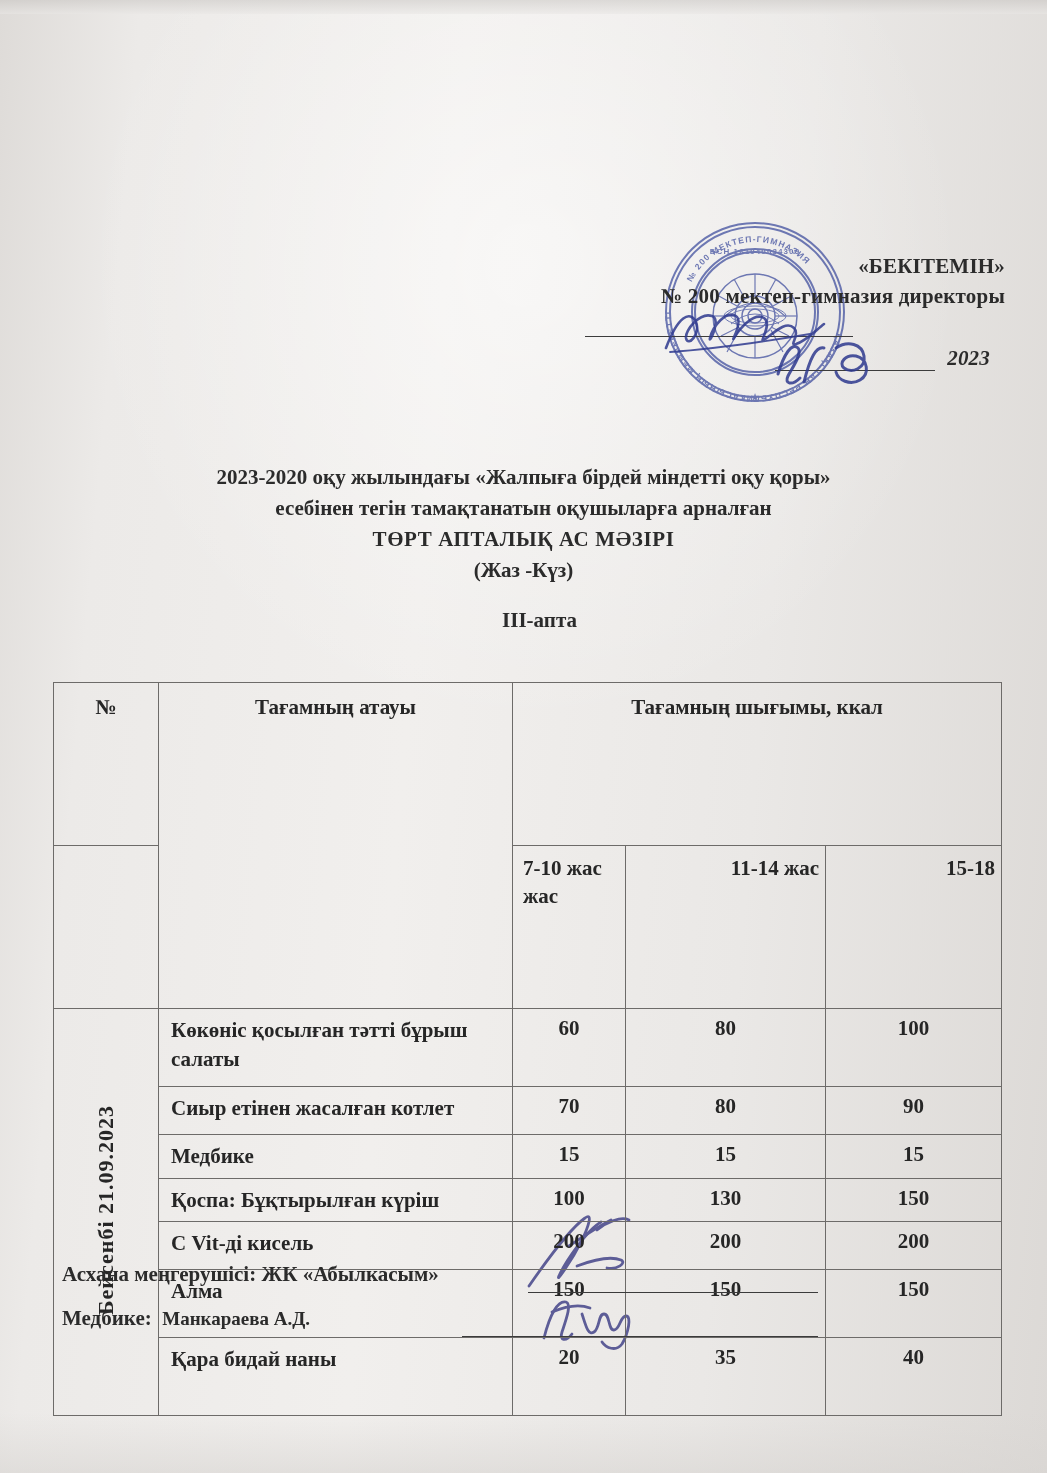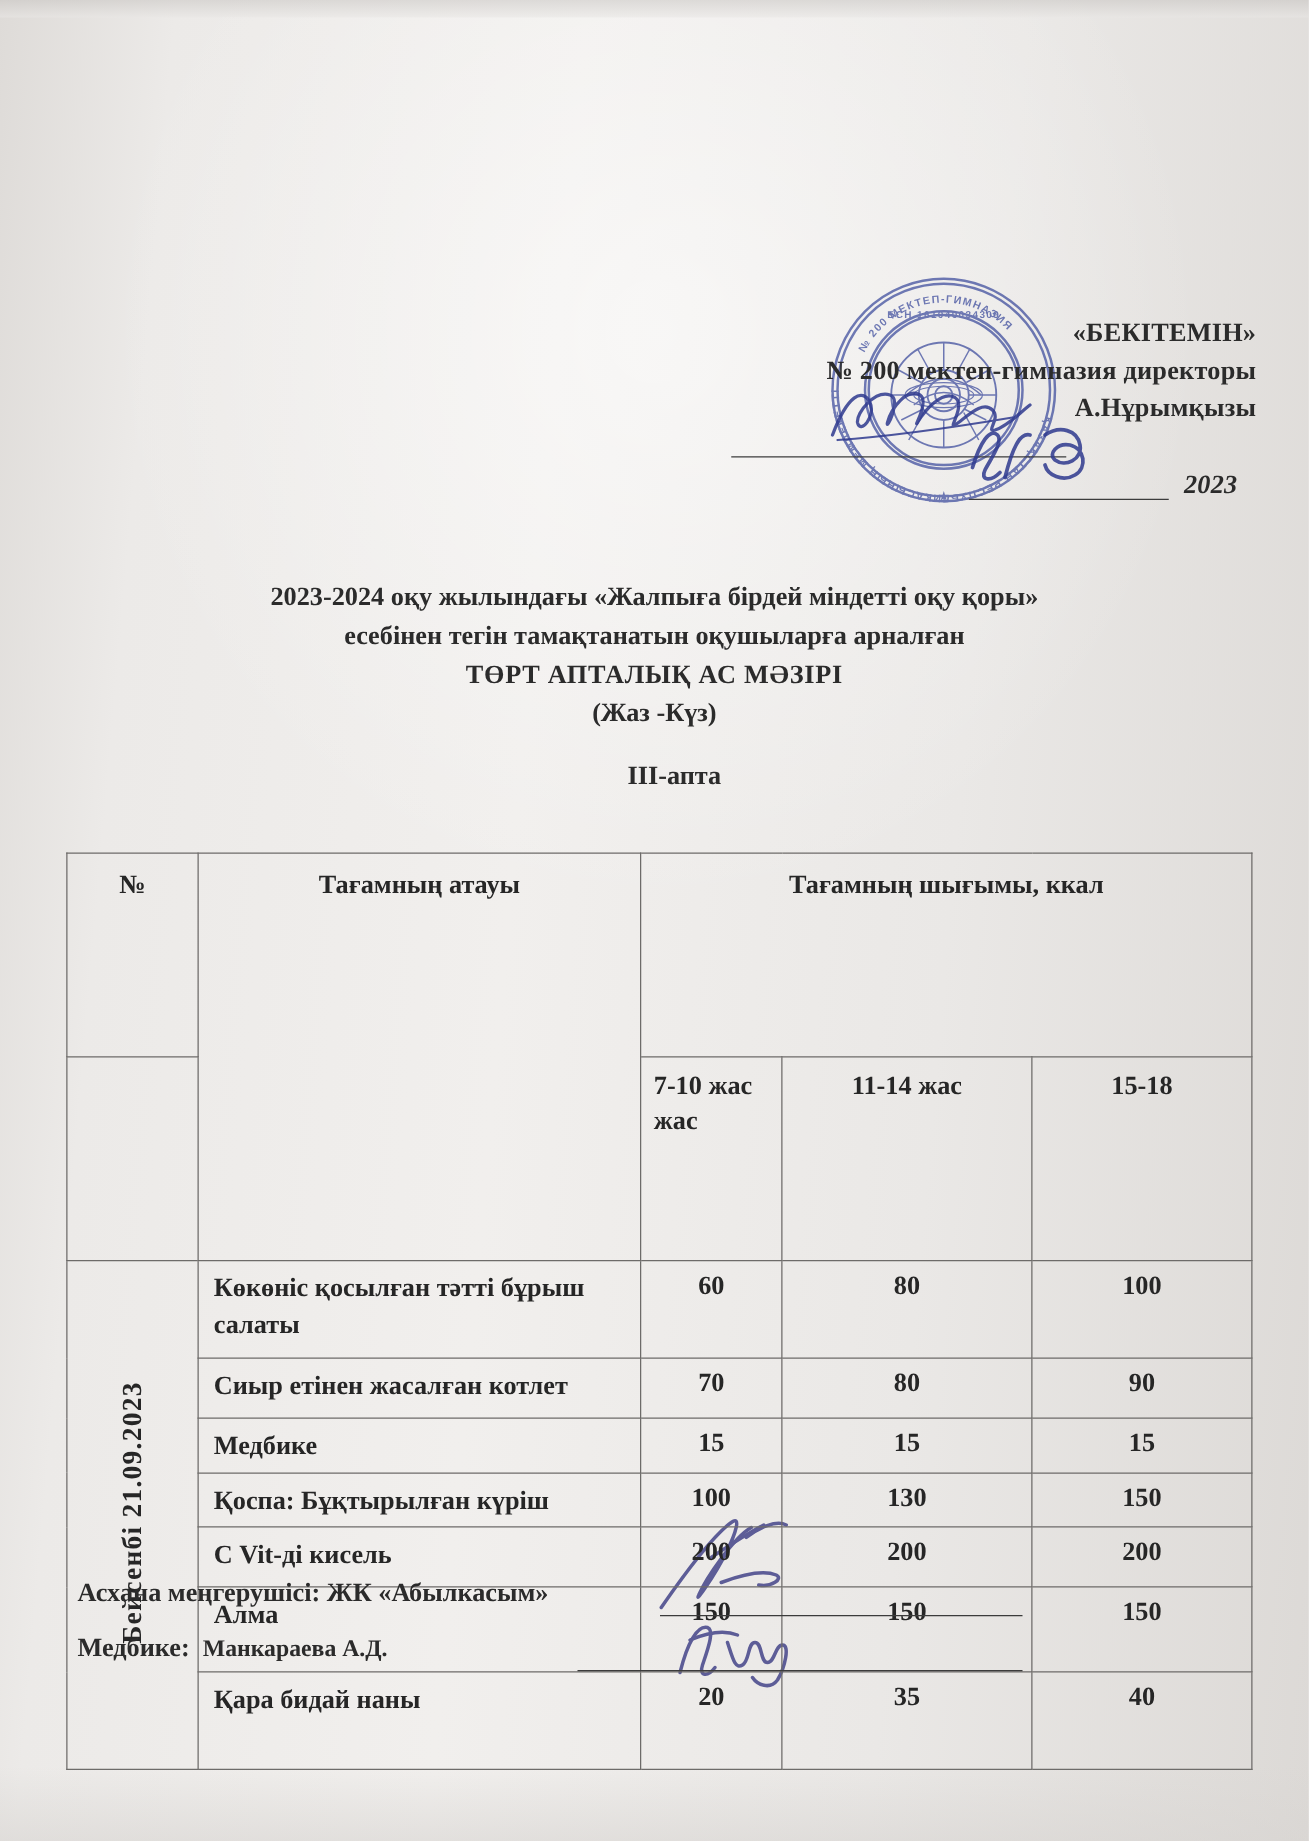--- a/index.html
+++ b/index.html
@@ -88,21 +88,21 @@
   #menu-table th{font-size:21px;}
   .col-day{width:105px;}
   .col-name{width:354px;}
   .col-a{width:113px;}
   .col-b{width:200px;}
   .col-c{width:176px;}
 
   .th-num{text-align:center;vertical-align:top;padding-top:12px !important;height:150px;}
   .th-name{text-align:center;vertical-align:top;padding-top:12px !important;margin-top:44px;}
   .th-group{text-align:center;vertical-align:top;padding-top:12px !important;height:56px;font-size:21px;}
-  .th-age{text-align:center;vertical-align:top;padding:8px 6px 0 6px !important;font-size:20px;line-height:1.35;height:92px;}
+  .th-age{text-align:right;vertical-align:top;padding:8px 6px 0 6px !important;font-size:20px;line-height:1.35;height:92px;}
   .th-age.leftal{text-align:left;padding-left:10px !important;margin-left:36px;}
 
   .day-cell{
     text-align:center;vertical-align:middle;
     padding:0 !important;
   }
   .day-rot{
     writing-mode:vertical-rl;
     transform:rotate(180deg);
     font-size:22px;font-weight:bold;
@@ -182,21 +182,20 @@
       <ellipse cx="100" cy="104" rx="31" ry="10" stroke-width="1"></ellipse>
       <ellipse cx="100" cy="104" rx="24" ry="7" stroke-width="0.9"></ellipse>
     </g>
     <text x="100" y="188" text-anchor="middle" fill="#3b4a9c" font-family="'Liberation Sans',sans-serif" font-size="9" font-weight="bold">★</text>
   </svg>
 </div>
 
 <div id="approval">
   <div class="ln">«БЕКІТЕМІН»</div>
   <div class="ln">№ 200 мектеп-гимназия директоры</div>
-  <div class="ln">А.Нұрымқызы</div>
   <div id="sig-row">
     <div id="sig-rule"></div>
   </div>
   <div id="date-row">
     <div id="date-rule"></div>
     <span id="date-year">2023</span>
   </div>
 </div>
 
 <svg class="ink" id="ink-director" viewBox="0 0 180 70" xmlns="http://www.w3.org/2000/svg">
@@ -225,21 +224,21 @@
 
 <svg class="ink" id="ink-nurse" viewBox="0 0 130 60" xmlns="http://www.w3.org/2000/svg">
   <g fill="none" stroke="#4a4a8c" stroke-width="2.8" stroke-linecap="round">
     <path d="M4,46 C10,22 18,8 26,10 C32,12 26,28 22,40 C19,49 26,50 32,42"></path>
     <path d="M12,20 C26,14 40,12 50,16"></path>
     <path d="M42,22 C46,34 48,44 54,40 C60,36 58,22 64,22 C70,22 68,38 74,38 C80,38 80,24 86,24 C92,24 88,42 82,52 C76,60 66,56 62,50"></path>
   </g>
 </svg>
 
 <div id="title">
-  <div class="t1">2023-2024 оқу жылындағы  «Жалпыға бірдей міндетті оқу қоры»</div>
+  <div class="t1">2023-2020 оқу жылындағы  «Жалпыға бірдей міндетті оқу қоры»</div>
   <div class="t2">есебінен тегін тамақтанатын оқушыларға арналған</div>
   <div class="t3">ТӨРТ АПТАЛЫҚ АС МӘЗІРІ</div>
   <div class="t4">(Жаз -Күз)</div>
 </div>
 <div id="week">III-апта</div>
 
 <table id="menu-table">
   <colgroup>
     <col class="col-day">
       <col class="col-name">

